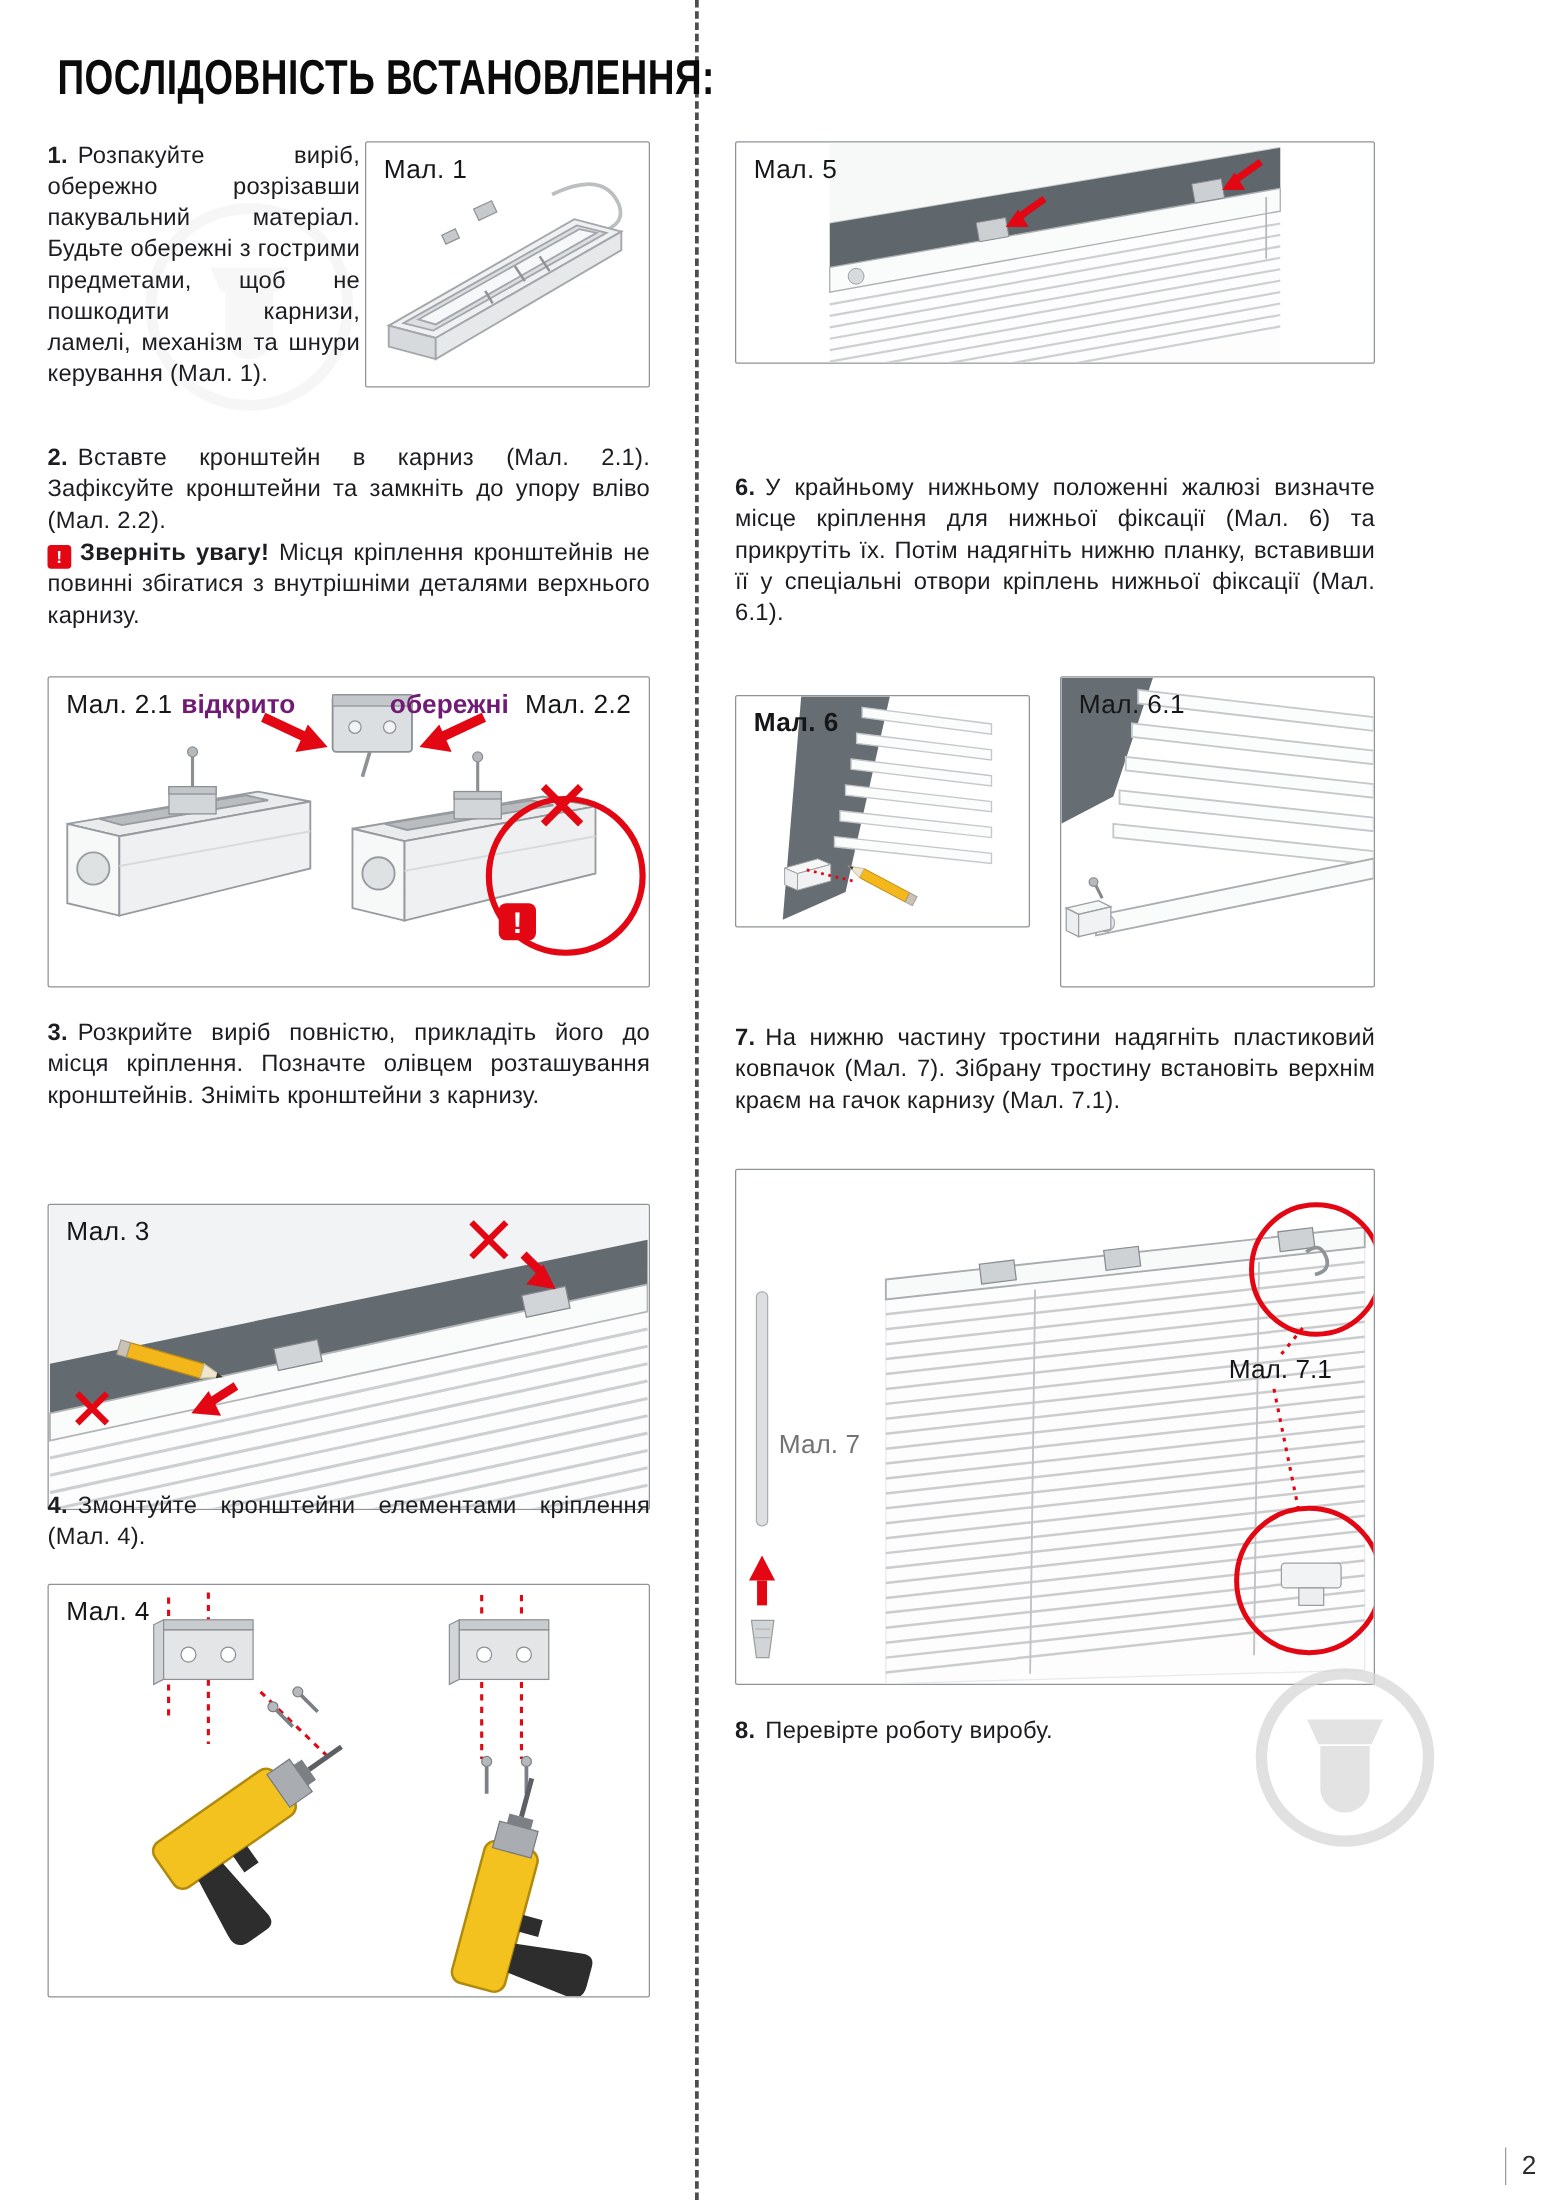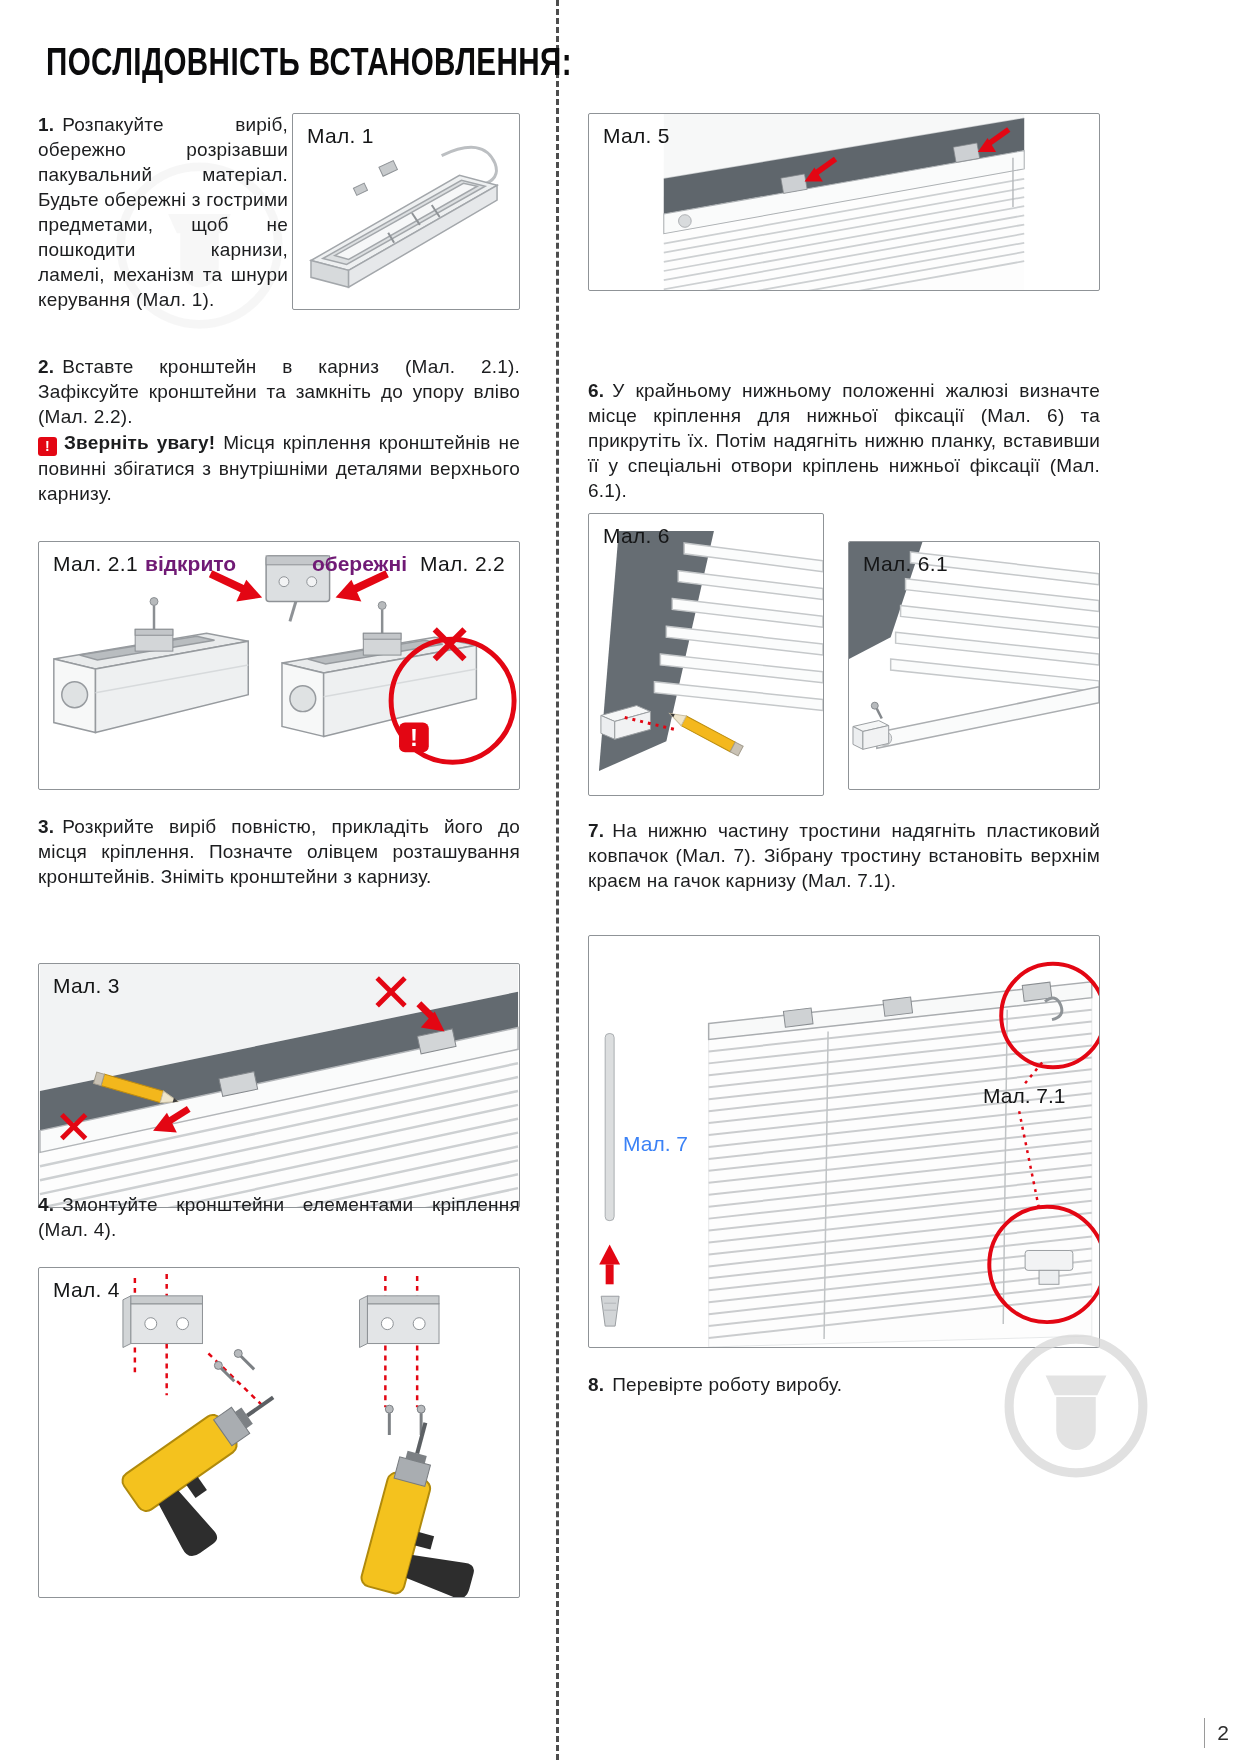--- a/index.html
+++ b/index.html
@@ -28,21 +28,21 @@
 
   .figure svg { display:block; width:100%; height:100%; }
   svg text { font-family:"Liberation Sans", sans-serif; }
 
   .watermark { position:absolute; pointer-events:none; }
 
   .pagenum { position:absolute; right:16px; bottom:12px; font-size:21px; color:#2c2c2c;
              padding-left:12px; border-left:1.5px solid #9a9a9a; line-height:30px; }
 
   
-  .fig7-label-7 { position:absolute; left:34px; top:196px; font-size:21px; color:#3b82f6; z-index:3; }
+  .fig7-label-7 { position:absolute; left:34px; top:208px; font-size:21px; color:#737373; z-index:3; }
   .fig7-label-71 { position:absolute; left:394px; top:148px; font-size:21px; color:#151617; z-index:3; }
 </style>
 </head>
 <body>
 
 <div class="page">
 
   <div class="watermark" style="left:112px; top:158px; width:175px; height:175px; opacity:.5;">
     <svg viewBox="0 0 100 100">
       <circle cx="50" cy="50" r="45" fill="none" stroke="#efefef" stroke-width="5"></circle>
@@ -308,21 +308,21 @@
         <line x1="490" y1="22" x2="462" y2="42" stroke="#e30613" stroke-width="8"></line>
         <polygon points="446,54 472,54 460,34" fill="#e30613"></polygon>
       </g>
     </svg>
   </div>
 
   <p class="step-text" style="left:588px; top:378px; width:512px;">
     <b class="num">6.</b><span>У крайньому нижньому положенні жалюзі визначте місце кріплення для нижньої фіксації (Мал. 6) та прикрутіть їх. Потім надягніть нижню планку, вставивши її у спеціальні отвори кріплень нижньої фіксації (Мал. 6.1).</span>
   </p>
 
-  <div class="figure" style="left:588px; top:513px; width:236px; height:283px;">
+  <div class="figure" style="left:588px; top:556px; width:236px; height:186px;font-weight:bold;">
     <span class="fig-label">Мал. 6</span>
     <svg viewBox="0 0 236 249">
       <polygon points="30,0 126,0 78,212 10,242" fill="#666d73"></polygon>
       <g fill="#fbfcfc" stroke="#c5c8ca" stroke-width="1.5">
         <polygon points="96,12 236,30 236,41 96,23"></polygon>
         <polygon points="90,40 236,58 236,69 90,51"></polygon>
         <polygon points="84,68 236,86 236,97 84,79"></polygon>
         <polygon points="78,96 236,114 236,125 78,107"></polygon>
         <polygon points="72,124 236,142 236,153 72,135"></polygon>
         <polygon points="66,152 236,170 236,181 66,163"></polygon>

